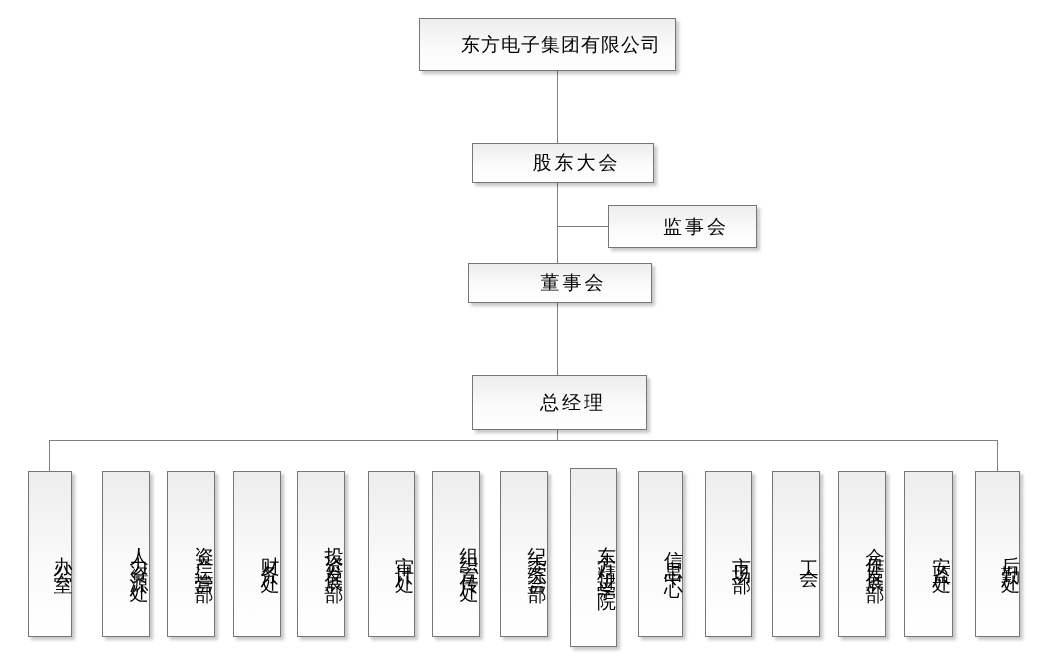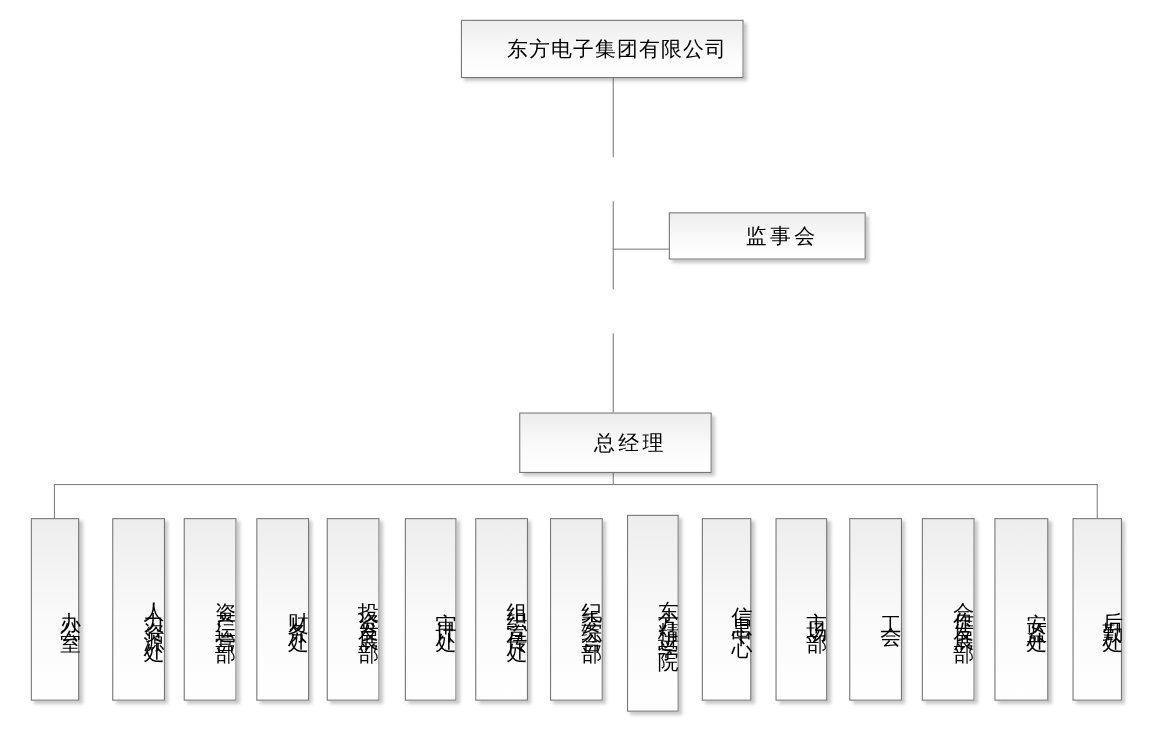--- a/index.html
+++ b/index.html
@@ -68,25 +68,31 @@
   <div class="line v" style="left:557px; top:303px; height:72px"></div>
   <div class="line v" style="left:557px; top:415px; height:25px"></div>
   <div class="line h" style="left:49px; top:440px; width:949px"></div>
   <div class="line v" style="left:49px; top:440px; height:31px"></div>
   <div class="line v" style="left:997px; top:440px; height:31px"></div>
 
   <div class="node" style="left:419px; top:18px; width:257px; height:53px">
     <span class="hlabel wide">东方电子集团有限公司</span>
   </div>
 
+  <div class="node" style="left:472px; top:143px; width:182px; height:40px">
+    <span class="hlabel">股东大会</span>
+  </div>
 
-  <div class="node" style="left:608px; top:193px; width:179px; height:43px">
+  <div class="node" style="left:608px; top:205px; width:149px; height:43px">
     <span class="hlabel">监事会</span>
   </div>
 
+  <div class="node" style="left:468px; top:263px; width:184px; height:40px">
+    <span class="hlabel">董事会</span>
+  </div>
 
   <div class="node" style="left:472px; top:375px; width:175px; height:55px">
     <span class="hlabel">总经理</span>
   </div>
 
   <div class="node dept" style="left:28px; width:44px">
     <span class="vlabel">办公室</span>
   </div>
 
   <div class="node dept" style="left:102px; width:48px">

